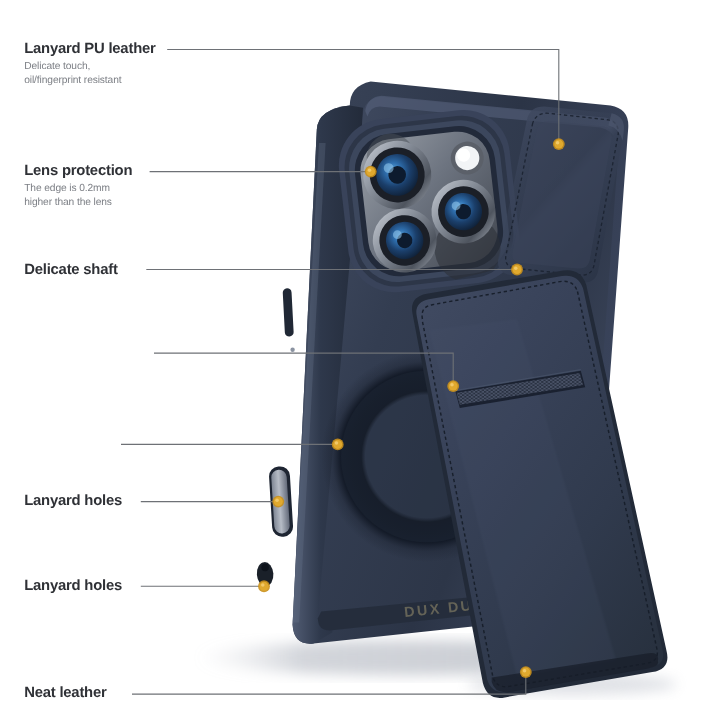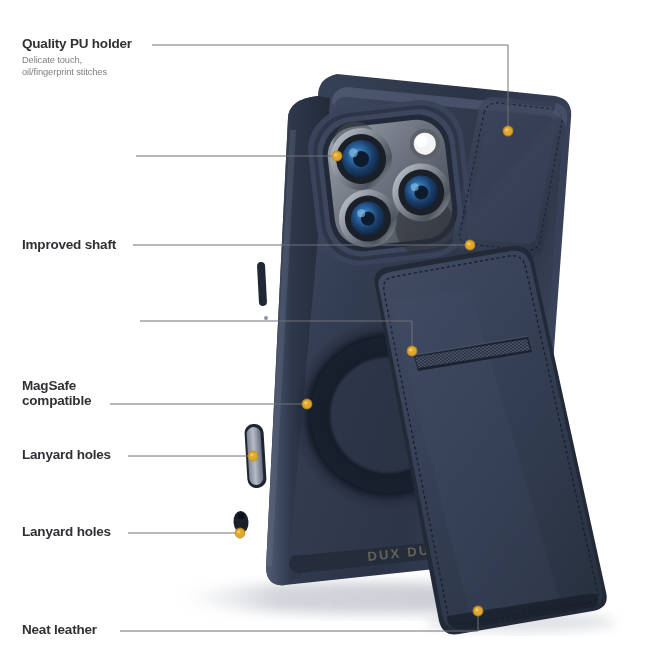--- a/index.html
+++ b/index.html
@@ -285,35 +285,36 @@
       </g>
       <path d="M120 631 L478 631 L478 611" fill="none" stroke="#6e7176" stroke-width="1"></path>
       <g>
         <circle cx="478" cy="611" r="5.4" fill="#c9901c" opacity="0.9"></circle>
         <circle cx="478" cy="611" r="4.1" fill="#e0a92e"></circle>
         <circle cx="476.9" cy="609.8" r="1.6" fill="#f4cf73" opacity="0.85"></circle>
       </g>
     </svg>
 
   <div class="callout" style="left:22px;top:36px;">
-    <div class="c-title">Quality PU holder</div>
+    <div class="c-title">Lanyard PU leather</div>
     <div class="c-sub">Delicate touch,
-oil/fingerprint stitches</div>
-  </div>
-
+oil/fingerprint resistant</div>
+  </div>
+
+  <div class="callout" style="left:22px;top:147px;">
+    <div class="c-title">Lens protection</div>
+    <div class="c-sub">The edge is 0.2mm
+higher than the lens</div>
+  </div>
 
   <div class="callout" style="left:22px;top:237px;">
-    <div class="c-title">Improved shaft</div>
-  </div>
-
-
-  <div class="callout" style="left:22px;top:378px;">
-    <div class="c-title two-line" style="white-space:pre-line;">MagSafe
-compatible</div>
-  </div>
+    <div class="c-title">Delicate shaft</div>
+  </div>
+
+
 
   <div class="callout" style="left:22px;top:447px;">
     <div class="c-title">Lanyard holes</div>
   </div>
 
   <div class="callout" style="left:22px;top:524px;">
     <div class="c-title">Lanyard holes</div>
   </div>
 
   <div class="callout" style="left:22px;top:622px;">

